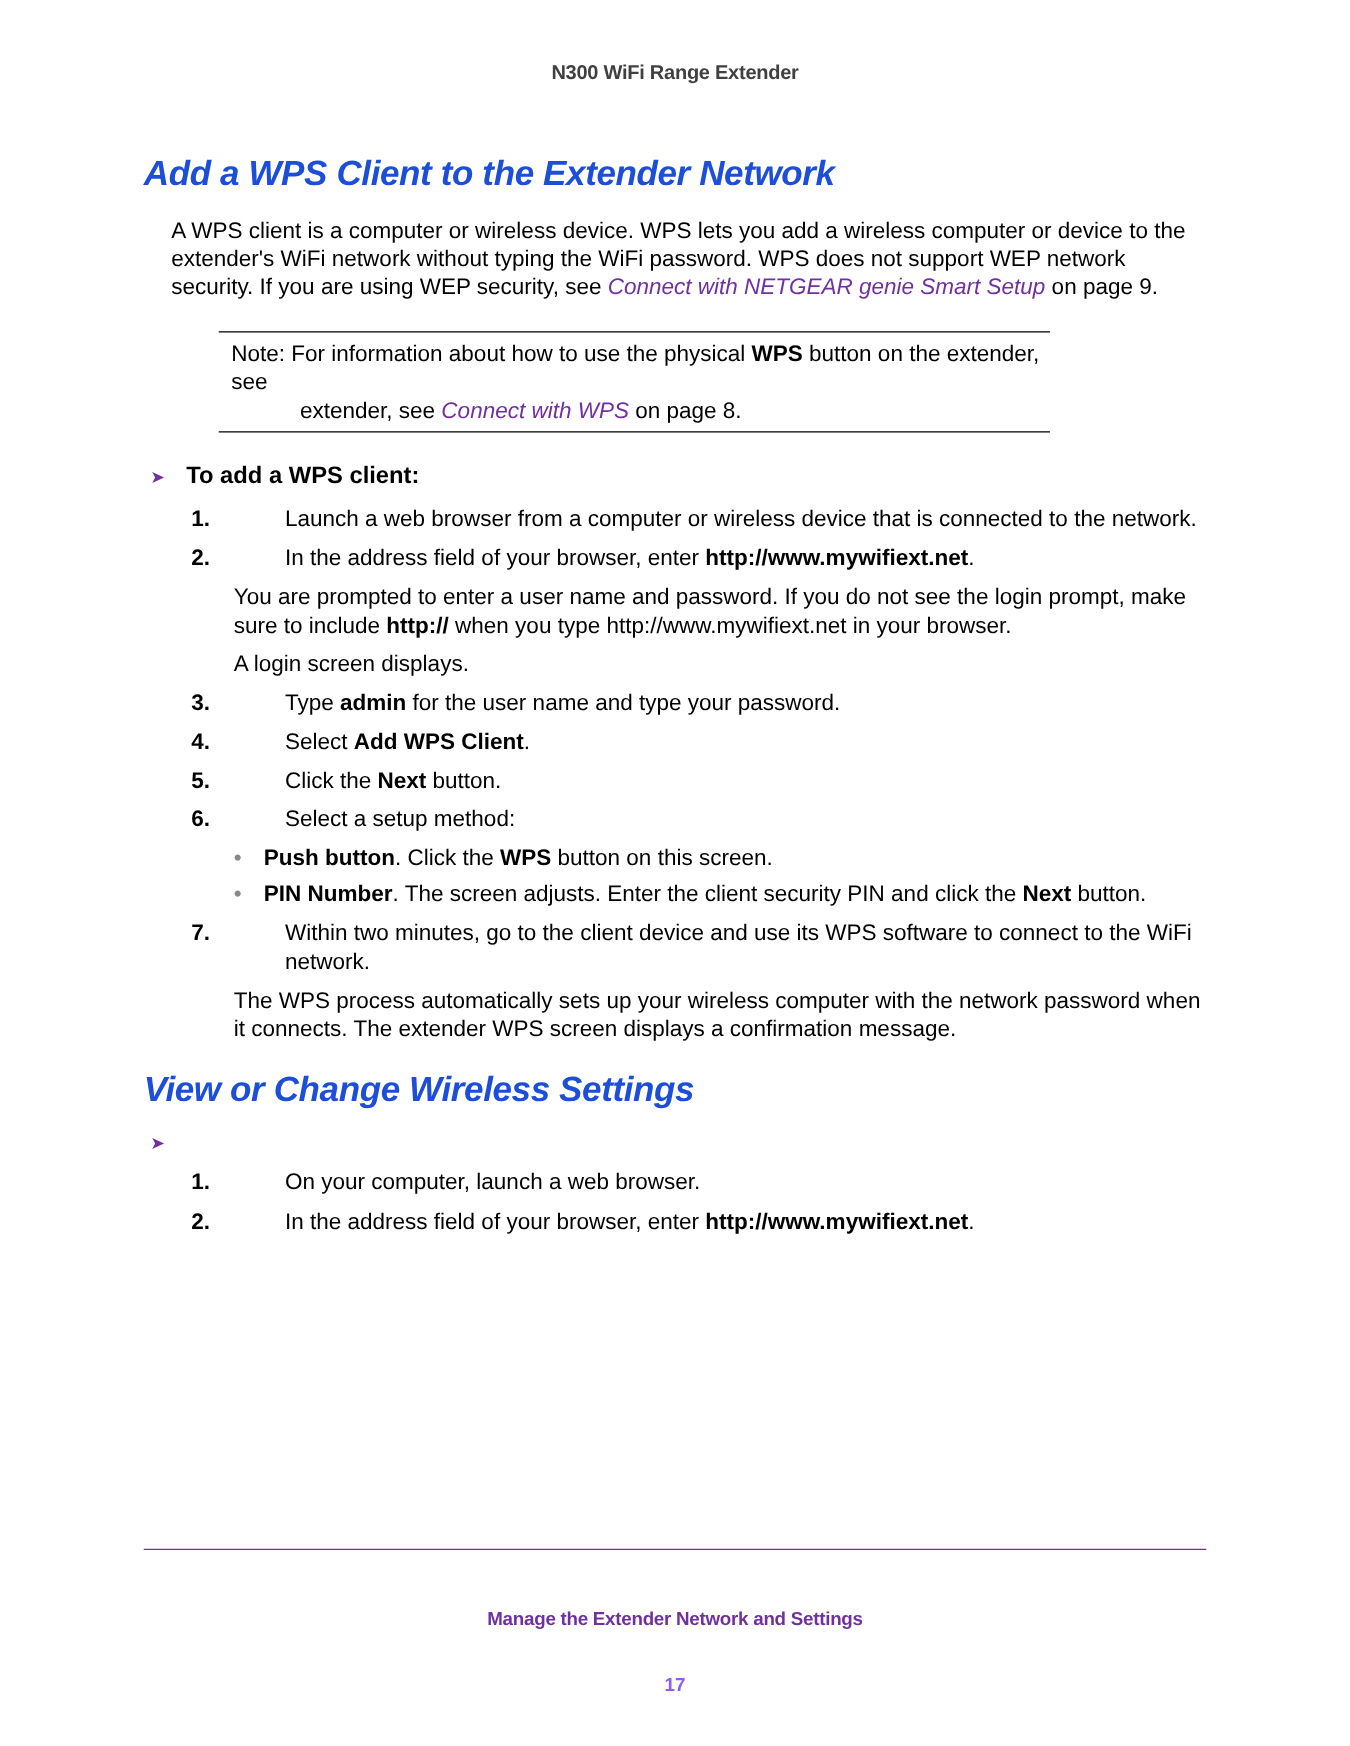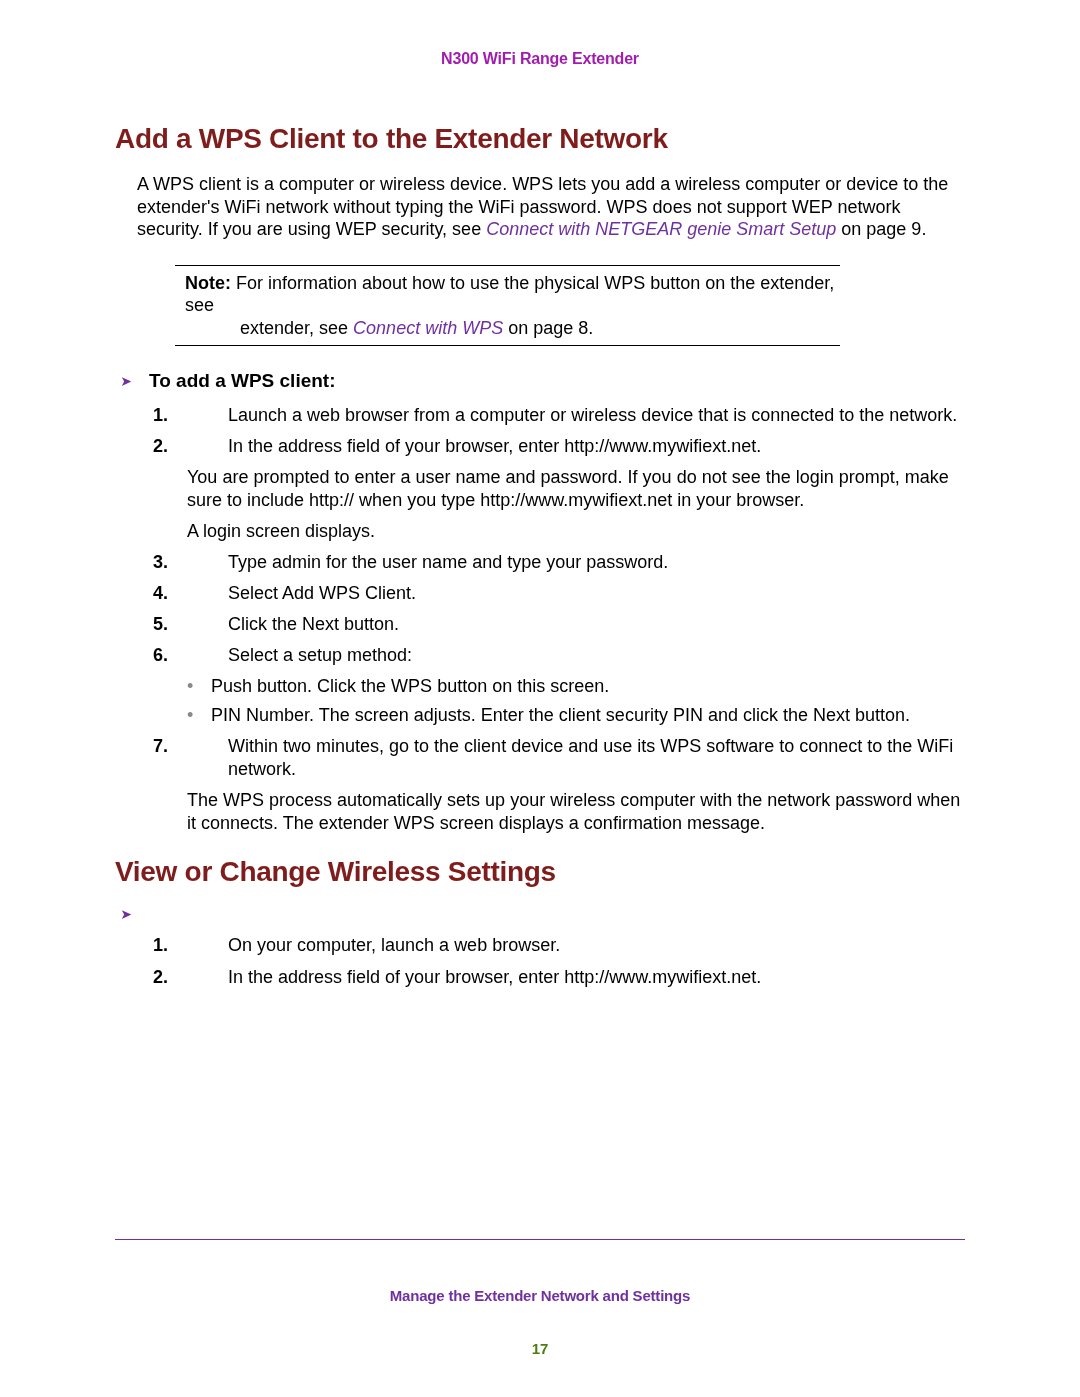--- a/index.html
+++ b/index.html
@@ -15,32 +15,32 @@
     width: 1080px;
     min-height: 1397px;
     padding: 50px 115px 0 115px;
     position: relative;
   }
   .header-title {
     text-align: center;
     font-weight: bold;
     font-size: 16px;
     letter-spacing: -0.2px;
-    color: #a21caf;
+    color: #404040;
     margin-bottom: 55px;
   }
   h1 {
     color: #039be5; 
     font-size: 28px;
     font-weight: bold;
     letter-spacing: -0.3px;
     margin: 0 0 18px 0;
     font-family: "Segoe UI", Arial, sans-serif;
   }
-  h1 { color:#7f1d1d; }
+  h1 { color:#1d4ed8;font-style:italic; }
   .body-text {
     font-size: 18px;
     line-height: 1.25;
     margin: 0 0 14px 0;
     padding-left: 22px;
   }
   .note-block {
     margin: 24px 0 24px 60px;
     width: 665px;
   }
@@ -48,21 +48,21 @@
     border: none;
     border-top: 1.5px solid #000;
     margin: 0;
   }
   .note-content {
     font-size: 18px;
     line-height: 1.25;
     padding: 6px 0 6px 10px;
   }
   .note-content .note-label {
-    font-weight: bold;
+    font-weight: normal;
   }
   .note-indent {
     padding-left: 55px;
   }
   .link { color:#7030a0; font-style: italic; }
 
   .proc-heading {
     display:flex;
     align-items:center;
     gap:12px;
@@ -105,21 +105,21 @@
     margin:4px 0 8px 0;
     font-size:18px;
   }
   ul.bullets > li {
     display:flex;
     gap:14px;
     margin-bottom:6px;
     line-height:1.28;
   }
   .dot { color:#888; min-width:10px; }
-  b { font-weight:normal; }
+  b { font-weight:bold; }
 
   .footer {
     position:absolute;
     bottom:40px;
     left:115px; right:115px;
   }
   .footer-rule {
     border:none;
     border-top:1px solid #7030a0;
     margin:0 0 12px 0;
@@ -128,21 +128,21 @@
     text-align:center;
     color:#7030a0;
     font-weight:bold;
     font-size:15px;
     margin-bottom:10px;
     letter-spacing:-0.2px;
     margin-top:47px;
   }
   .page-num {
     text-align:center;
-    color:#4d7c0f;
+    color:#8b5cf6;
     font-weight:bold;
     font-size:15px;
     margin-top:36px;
   }
 </style>
 </head>
 <body>
 
 <div class="page">
 

